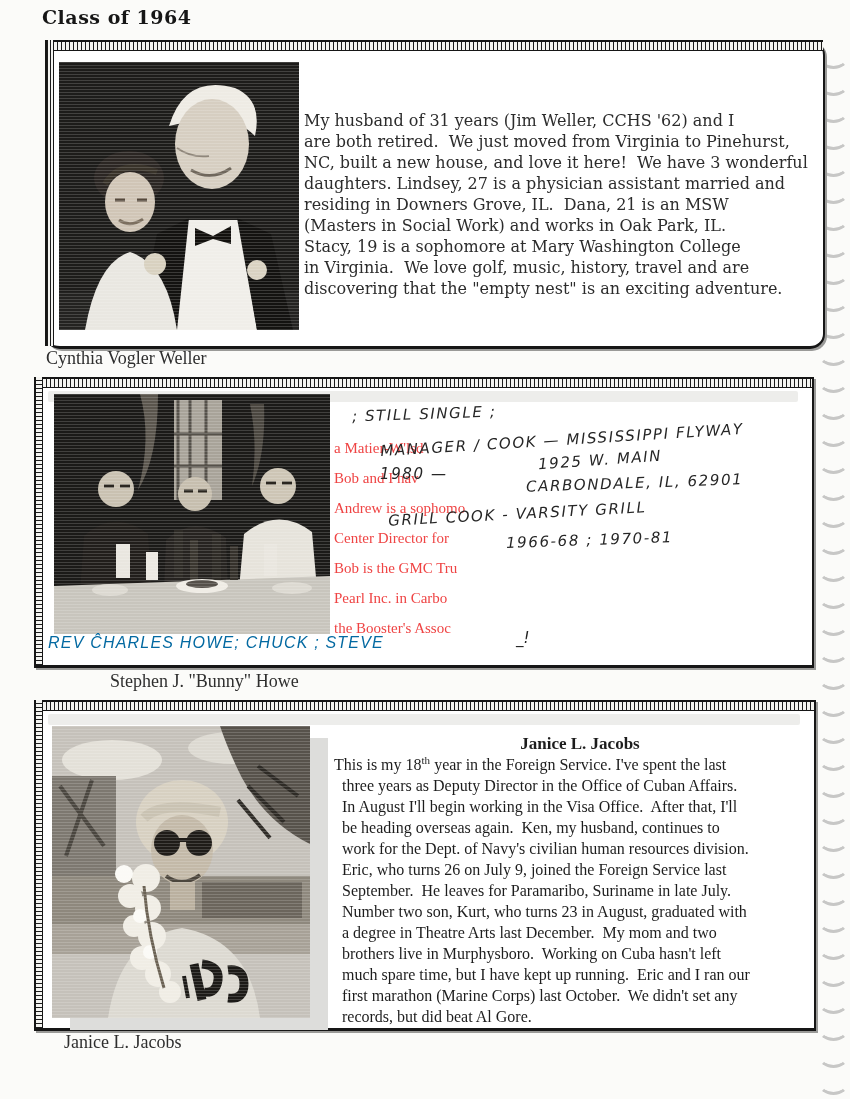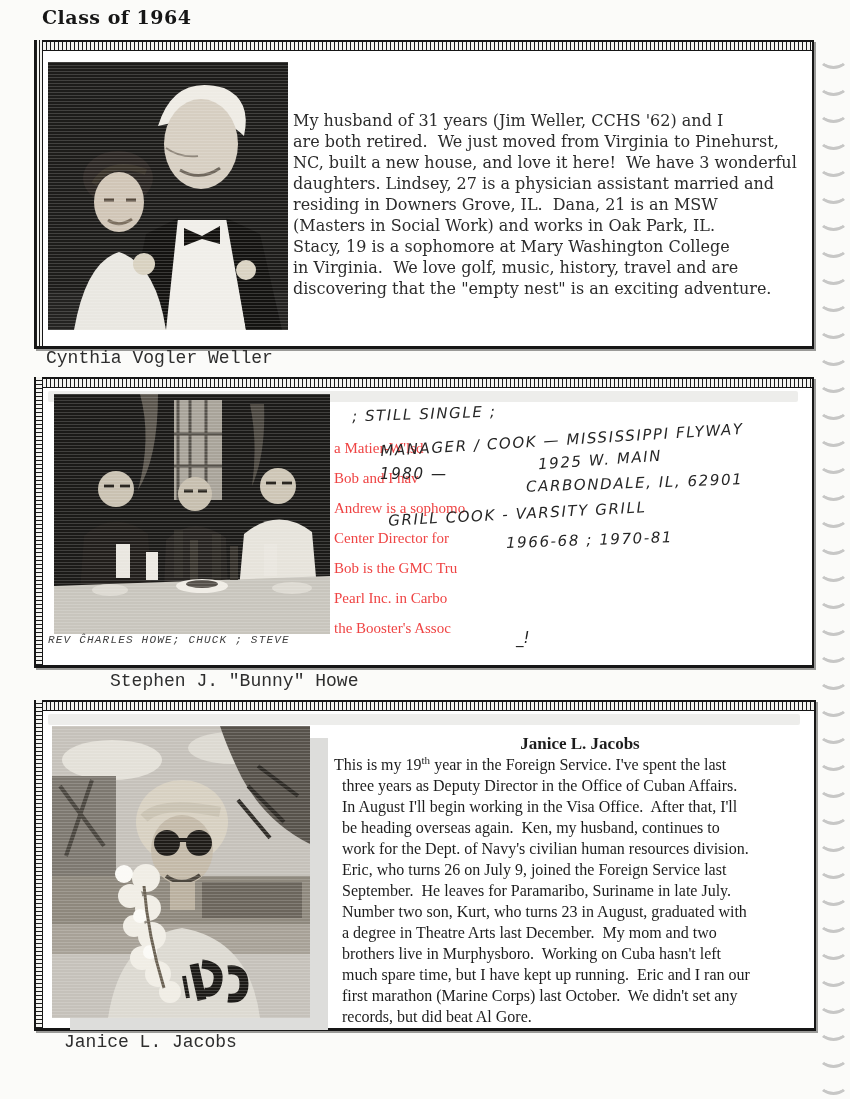--- a/index.html
+++ b/index.html
@@ -54,32 +54,32 @@
   }
   .jacobs-text{
     position:absolute;left:300px;top:34px;width:492px;
     font-family:"Liberation Serif", serif;font-size:16px;line-height:21px;color:#1d1d1d;
   }
   .jacobs-title{font-weight:bold;font-size:17px;text-align:center;line-height:20px;}
   .jacobs-lines{white-space:pre-wrap;margin-left:8px;}
   sup{font-size:11px;line-height:0;}
   
   .card-caption{
-    position:absolute;font-family:Liberation Mono, monospace;color:#2e2e2e;font-size:18px;
+    position:absolute;font-family:Liberation Serif, serif;color:#2e2e2e;font-size:18px;
   }
   
   .hw{
     position:absolute;
     font-family:"DejaVu Sans", sans-serif;font-style:italic;
     font-size:15px;letter-spacing:1.6px;color:#262626;white-space:nowrap;
   }
   .hw-caption{
     position:absolute;left:14px;top:257px;
-    font-family:Liberation Mono, monospace;font-style:italic;
-    font-size:11px;letter-spacing:1.2px;color:#404040;white-space:nowrap;
+    font-family:Liberation Sans, sans-serif;font-style:italic;
+    font-size:16px;letter-spacing:1.2px;color:#0369a1;white-space:nowrap;
   }
   .hw-caption-mark{position:absolute;left:482px;top:252px;font-family:"DejaVu Sans",sans-serif;font-style:italic;font-size:15px;color:#222;}
   
   .bleed{
     position:absolute;left:300px;top:56px;width:208px;height:200px;overflow:hidden;
     font-family:"Liberation Serif", serif;font-size:15px;line-height:30px;
     color:#ef4444;white-space:pre;
   }
 </style>
 </head>
@@ -123,21 +123,21 @@
     <div class="ring"></div>
     <div class="ring"></div>
     <div class="ring"></div>
     <div class="ring"></div>
     <div class="ring"></div>
     <div class="ring"></div>
     <div class="ring"></div>
     <div class="ring"></div>
   </div>
 
-<div class="card" style="left:34px;top:40px;width:778px;height:306px;">
+<div class="card" style="left:45px;top:40px;width:778px;height:306px;border-radius:15px;">
   <div class="band-top"></div>
   <div class="band-left band-lines"></div>
 
   <div class="photo" style="left:14px;top:22px;width:240px;height:268px;">
     <svg viewBox="0 0 240 268" preserveAspectRatio="none">
       <rect width="240" height="268" fill="#1d1c1a"></rect>
       <rect y="230" width="240" height="38" fill="#232220"></rect>
 
       <path d="M110 64 Q126 12 176 26 Q204 38 196 74 Q172 50 128 60 Z" fill="#eeebe4"></path>
       <ellipse cx="153" cy="82" rx="37" ry="45" fill="#d6cec1"></ellipse>
@@ -280,21 +280,21 @@
         <circle cx="72" cy="148" r="9" fill="#fbfaf6"></circle>
           <circle cx="88" cy="190" r="7" fill="#fbfaf6"></circle>
         <circle cx="98" cy="226" r="7" fill="#fbfaf6"></circle>
       </g>
       <path d="M92 160 Q96 210 112 262" stroke="#6b6254" stroke-width="3" fill="none"></path>
     </svg>
   </div>
 
   <div class="jacobs-text">
     <div class="jacobs-title">Janice L. Jacobs</div>
-    <div><span>This is my 19</span><sup>th</sup><span> year in the Foreign Service.  I've spent the last</span></div>
+    <div><span>This is my 18</span><sup>th</sup><span> year in the Foreign Service.  I've spent the last</span></div>
     <div class="jacobs-lines">three years as Deputy Director in the Office of Cuban Affairs.
 In August I'll begin working in the Visa Office.  After that, I'll
 be heading overseas again.  Ken, my husband, continues to
 work for the Dept. of Navy's civilian human resources division.
 Eric, who turns 26 on July 9, joined the Foreign Service last
 September.  He leaves for Paramaribo, Suriname in late July.
 Number two son, Kurt, who turns 23 in August, graduated with
 a degree in Theatre Arts last December.  My mom and two
 brothers live in Murphysboro.  Working on Cuba hasn't left
 much spare time, but I have kept up running.  Eric and I ran our

